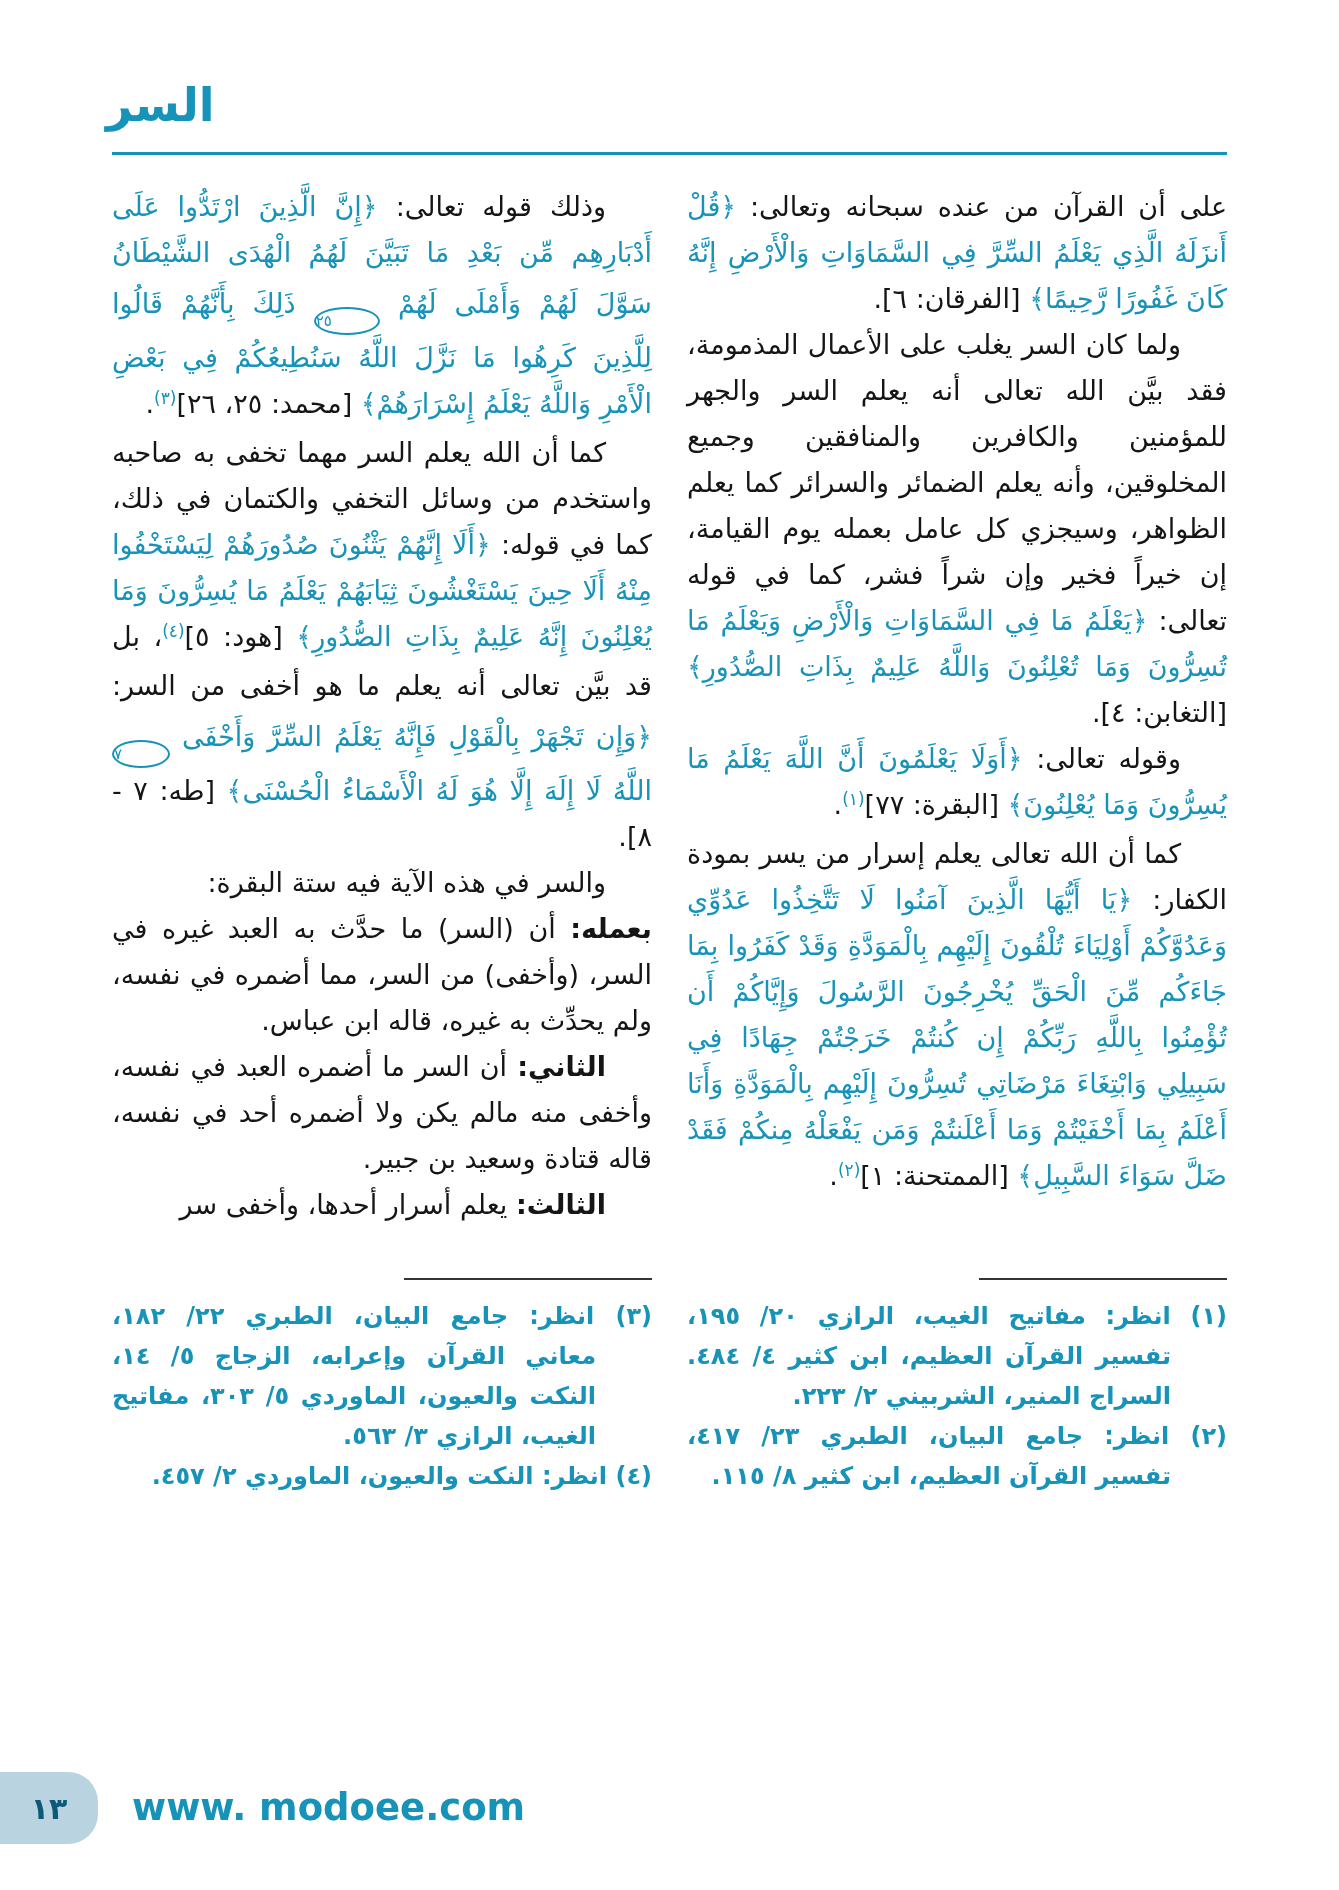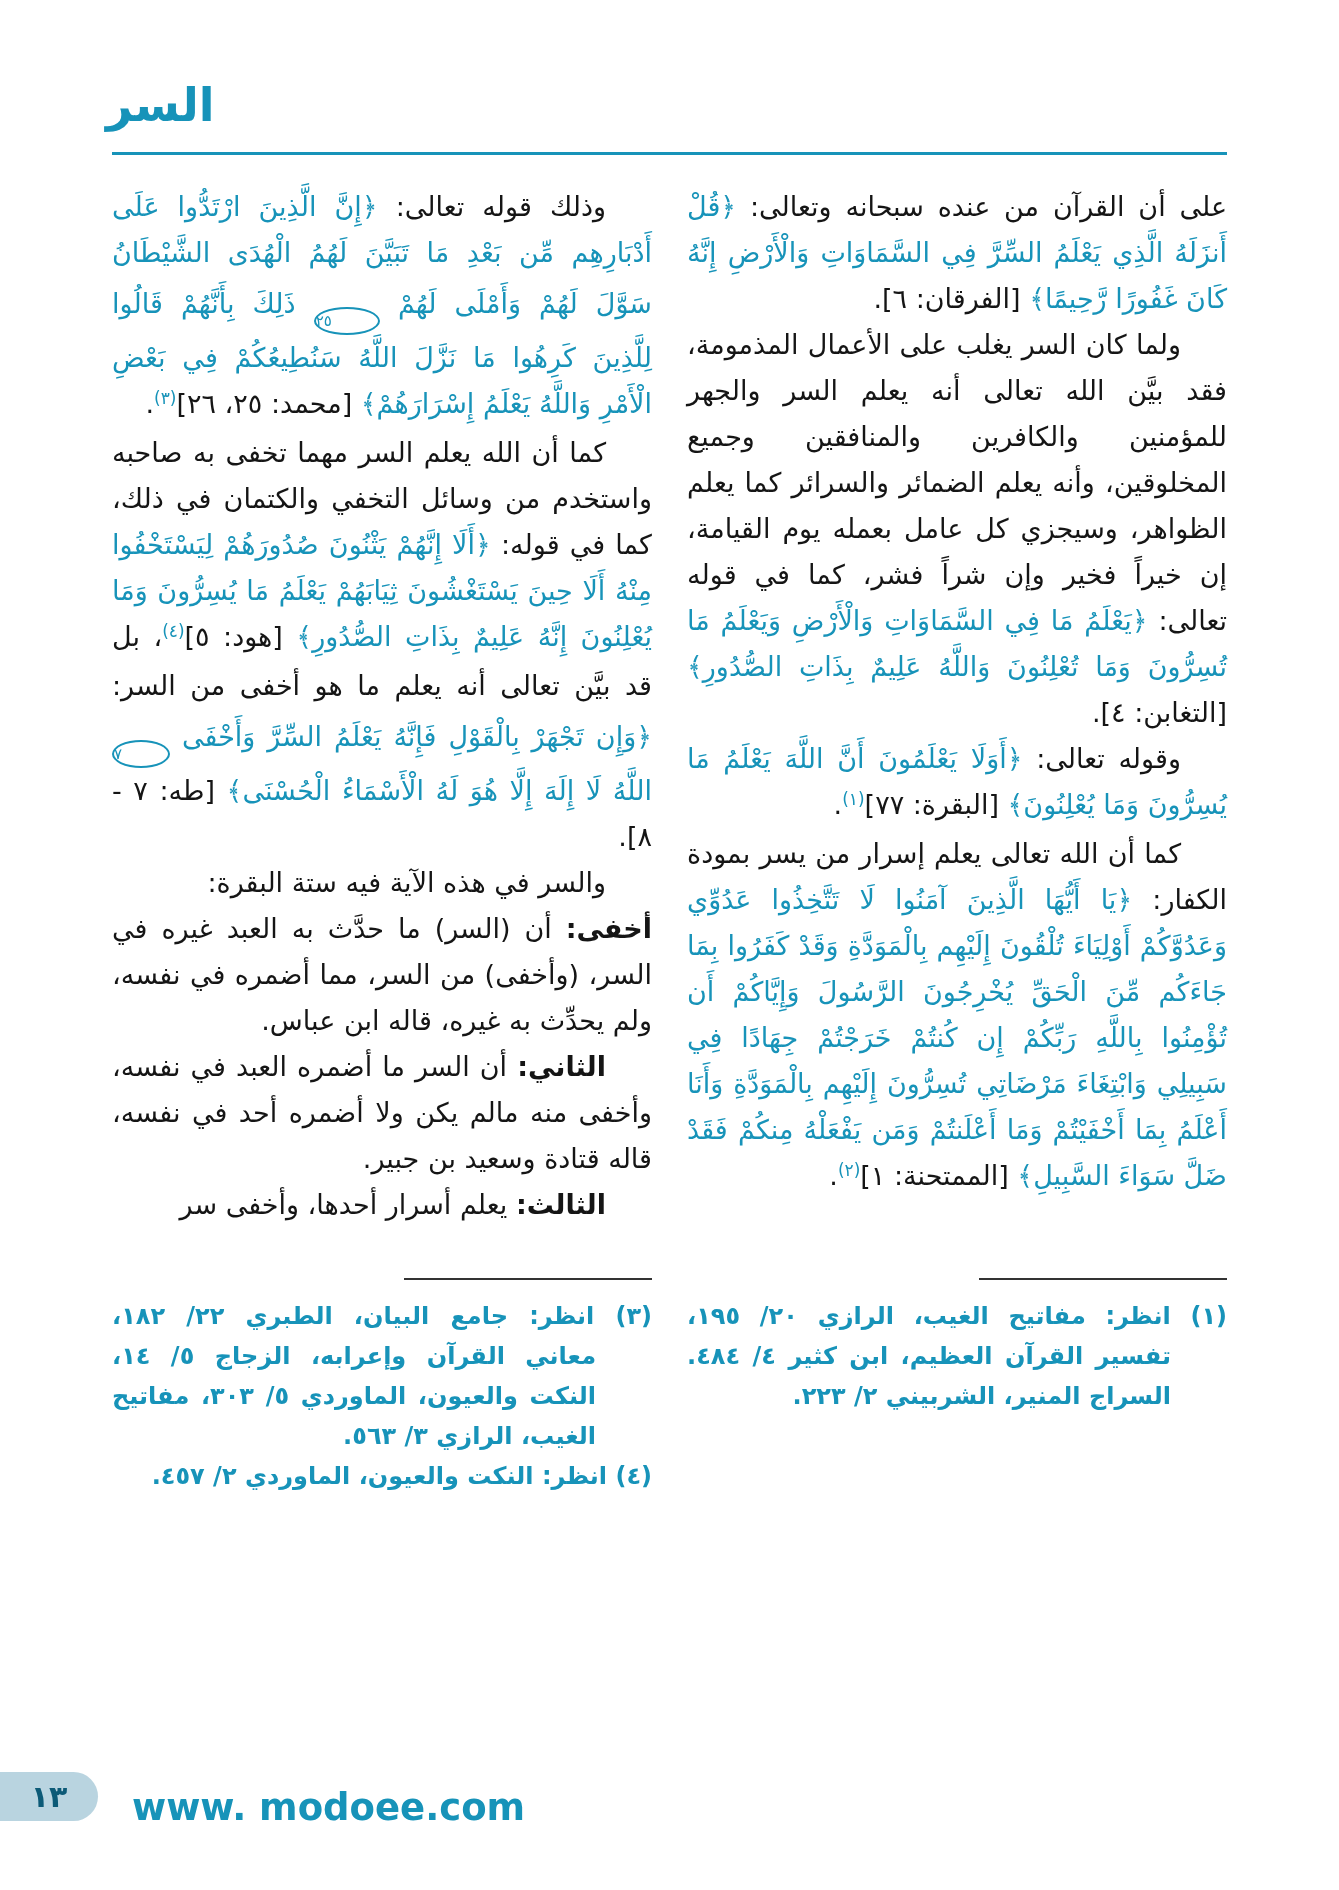--- a/index.html
+++ b/index.html
@@ -60,21 +60,21 @@
   .fn-right{right:112px;}
   .fn-left{left:112px;}
   .fn-sep{
     width:248px;height:2px;background:var(--sep);margin-bottom:16px;
   }
   .footnote{
     padding-right:56px;text-indent:-56px;
   }
 
   .page-tab{
-    position:absolute;left:0;top:1772px;width:98px;height:49px;
+    position:absolute;left:0;top:1772px;width:98px;height:72px;
     background:var(--tab_bg);border-radius:0 30px 30px 0;
     display:flex;align-items:center;justify-content:center;
   }
   .page-num{color:var(--tab_text);font-size:30px;font-weight:bold;}
   .site-url{
     position:absolute;left:132px;top:1786px;direction:ltr;
     color:var(--accent);font-size:37px;font-weight:bold;
   }
 </style>
 </head>
@@ -88,29 +88,30 @@
   <div class="col col-right">
       <p class="para no-indent"><span class="run run-t">على أن القرآن من عنده سبحانه وتعالى: </span><span class="run run-q">﴿قُلْ أَنزَلَهُ الَّذِي يَعْلَمُ السِّرَّ فِي السَّمَاوَاتِ وَالْأَرْضِ إِنَّهُ كَانَ غَفُورًا رَّحِيمًا﴾</span><span class="run run-t"> [الفرقان: ٦].</span></p>
       <p class="para"><span class="run run-t">ولما كان السر يغلب على الأعمال المذمومة، فقد بيَّن الله تعالى أنه يعلم السر والجهر للمؤمنين والكافرين والمنافقين وجميع المخلوقين، وأنه يعلم الضمائر والسرائر كما يعلم الظواهر، وسيجزي كل عامل بعمله يوم القيامة، إن خيراً فخير وإن شراً فشر، كما في قوله تعالى: </span><span class="run run-q">﴿يَعْلَمُ مَا فِي السَّمَاوَاتِ وَالْأَرْضِ وَيَعْلَمُ مَا تُسِرُّونَ وَمَا تُعْلِنُونَ وَاللَّهُ عَلِيمٌ بِذَاتِ الصُّدُورِ﴾</span><span class="run run-t"> [التغابن: ٤].</span></p>
       <p class="para"><span class="run run-t">وقوله تعالى: </span><span class="run run-q">﴿أَوَلَا يَعْلَمُونَ أَنَّ اللَّهَ يَعْلَمُ مَا يُسِرُّونَ وَمَا يُعْلِنُونَ﴾</span><span class="run run-t"> [البقرة: ٧٧]</span><span class="run run-sup">(١)</span><span class="run run-t">.</span></p>
       <p class="para"><span class="run run-t">كما أن الله تعالى يعلم إسرار من يسر بمودة الكفار: </span><span class="run run-q">﴿يَا أَيُّهَا الَّذِينَ آمَنُوا لَا تَتَّخِذُوا عَدُوِّي وَعَدُوَّكُمْ أَوْلِيَاءَ تُلْقُونَ إِلَيْهِم بِالْمَوَدَّةِ وَقَدْ كَفَرُوا بِمَا جَاءَكُم مِّنَ الْحَقِّ يُخْرِجُونَ الرَّسُولَ وَإِيَّاكُمْ أَن تُؤْمِنُوا بِاللَّهِ رَبِّكُمْ إِن كُنتُمْ خَرَجْتُمْ جِهَادًا فِي سَبِيلِي وَابْتِغَاءَ مَرْضَاتِي تُسِرُّونَ إِلَيْهِم بِالْمَوَدَّةِ وَأَنَا أَعْلَمُ بِمَا أَخْفَيْتُمْ وَمَا أَعْلَنتُمْ وَمَن يَفْعَلْهُ مِنكُمْ فَقَدْ ضَلَّ سَوَاءَ السَّبِيلِ﴾</span><span class="run run-t"> [الممتحنة: ١]</span><span class="run run-sup">(٢)</span><span class="run run-t">.</span></p>
     </div>
   <div class="col col-left">
       <p class="para"><span class="run run-t">وذلك قوله تعالى: </span><span class="run run-q">﴿إِنَّ الَّذِينَ ارْتَدُّوا عَلَى أَدْبَارِهِم مِّن بَعْدِ مَا تَبَيَّنَ لَهُمُ الْهُدَى الشَّيْطَانُ سَوَّلَ لَهُمْ وَأَمْلَى لَهُمْ </span><span class="run run-aya">٢٥</span><span class="run run-q"> ذَلِكَ بِأَنَّهُمْ قَالُوا لِلَّذِينَ كَرِهُوا مَا نَزَّلَ اللَّهُ سَنُطِيعُكُمْ فِي بَعْضِ الْأَمْرِ وَاللَّهُ يَعْلَمُ إِسْرَارَهُمْ﴾</span><span class="run run-t"> [محمد: ٢٥، ٢٦]</span><span class="run run-sup">(٣)</span><span class="run run-t">.</span></p>
       <p class="para"><span class="run run-t">كما أن الله يعلم السر مهما تخفى به صاحبه واستخدم من وسائل التخفي والكتمان في ذلك، كما في قوله: </span><span class="run run-q">﴿أَلَا إِنَّهُمْ يَثْنُونَ صُدُورَهُمْ لِيَسْتَخْفُوا مِنْهُ أَلَا حِينَ يَسْتَغْشُونَ ثِيَابَهُمْ يَعْلَمُ مَا يُسِرُّونَ وَمَا يُعْلِنُونَ إِنَّهُ عَلِيمٌ بِذَاتِ الصُّدُورِ﴾</span><span class="run run-t"> [هود: ٥]</span><span class="run run-sup">(٤)</span><span class="run run-t">، بل قد بيَّن تعالى أنه يعلم ما هو أخفى من السر: </span><span class="run run-q">﴿وَإِن تَجْهَرْ بِالْقَوْلِ فَإِنَّهُ يَعْلَمُ السِّرَّ وَأَخْفَى </span><span class="run run-aya">٧</span><span class="run run-q"> اللَّهُ لَا إِلَهَ إِلَّا هُوَ لَهُ الْأَسْمَاءُ الْحُسْنَى﴾</span><span class="run run-t"> [طه: ٧ - ٨].</span></p>
       <p class="para"><span class="run run-t">والسر في هذه الآية فيه ستة البقرة:</span></p>
-      <p class="para no-indent"><span class="run run-b">أخفى:</span><span class="run run-t"> أن (السر) ما حدَّث به العبد غيره في السر، (وأخفى) من السر، مما أضمره في نفسه، ولم يحدِّث به غيره، قاله ابن عباس.</span></p>
+      <p class="para no-indent"><span class="run run-b">بعمله:</span><span class="run run-t"> أن (السر) ما حدَّث به العبد غيره في السر، (وأخفى) من السر، مما أضمره في نفسه، ولم يحدِّث به غيره، قاله ابن عباس.</span></p>
       <p class="para"><span class="run run-b">الثاني:</span><span class="run run-t"> أن السر ما أضمره العبد في نفسه، وأخفى منه مالم يكن ولا أضمره أحد في نفسه، قاله قتادة وسعيد بن جبير.</span></p>
       <p class="para"><span class="run run-b">الثالث:</span><span class="run run-t"> يعلم أسرار أحدها، وأخفى سر</span></p>
     </div>
 
   <div class="fn-block fn-right">
     <div class="fn-sep"></div>
     <div>
         <div class="footnote"><span>(١) </span><span>انظر: مفاتيح الغيب، الرازي ٢٠/ ١٩٥، تفسير القرآن العظيم، ابن كثير ٤/ ٤٨٤. السراج المنير، الشربيني ٢/ ٢٢٣.</span></div>
+        <div class="footnote"><span>(٢) </span><span>انظر: جامع البيان، الطبري ٢٣/ ٤١٧، تفسير القرآن العظيم، ابن كثير ٨/ ١١٥.</span></div>
       </div>
   </div>
 
   <div class="fn-block fn-left">
     <div class="fn-sep"></div>
     <div>
         <div class="footnote"><span>(٣) </span><span>انظر: جامع البيان، الطبري ٢٢/ ١٨٢، معاني القرآن وإعرابه، الزجاج ٥/ ١٤، النكت والعيون، الماوردي ٥/ ٣٠٣، مفاتيح الغيب، الرازي ٣/ ٥٦٣.</span></div>
         <div class="footnote"><span>(٤) </span><span>انظر: النكت والعيون، الماوردي ٢/ ٤٥٧.</span></div>
       </div>
   </div>

